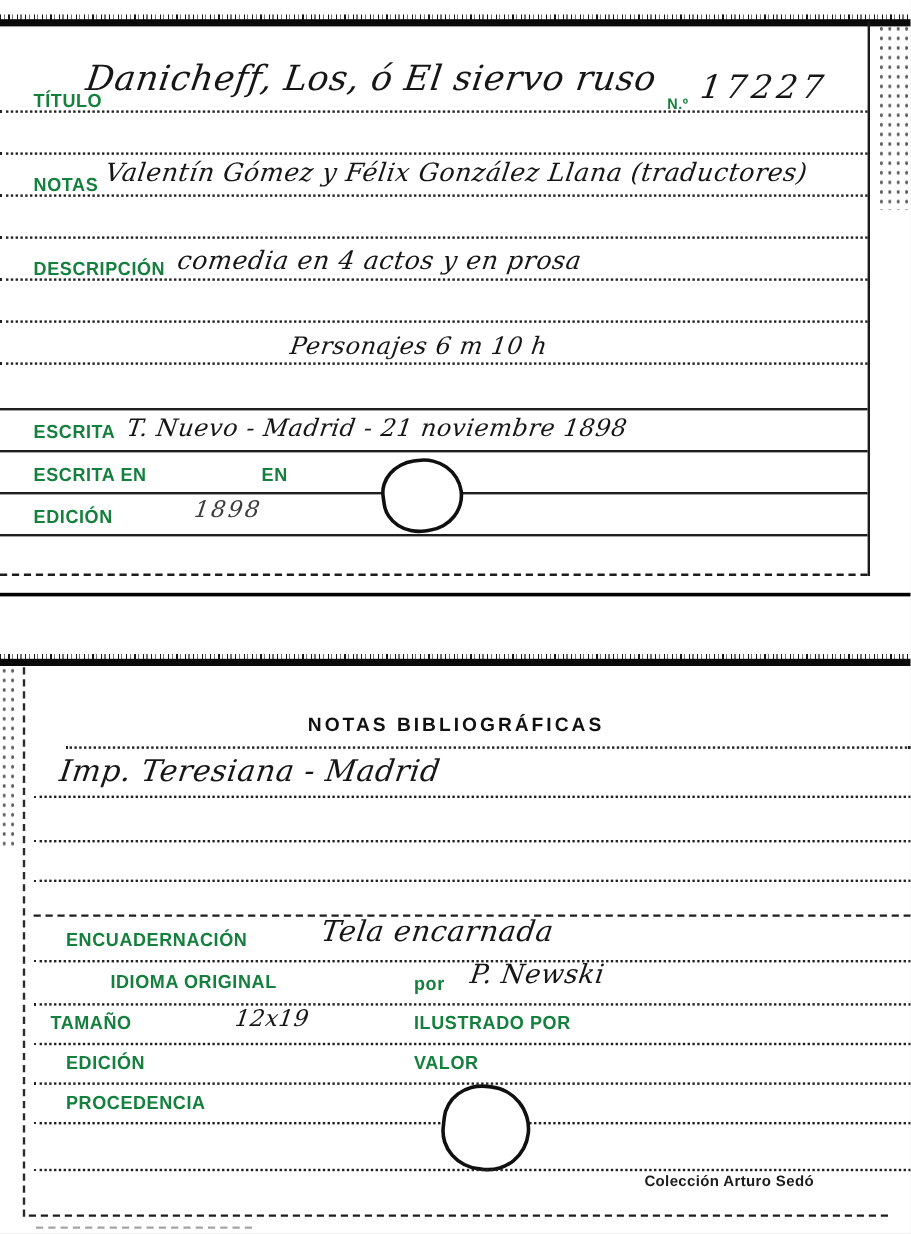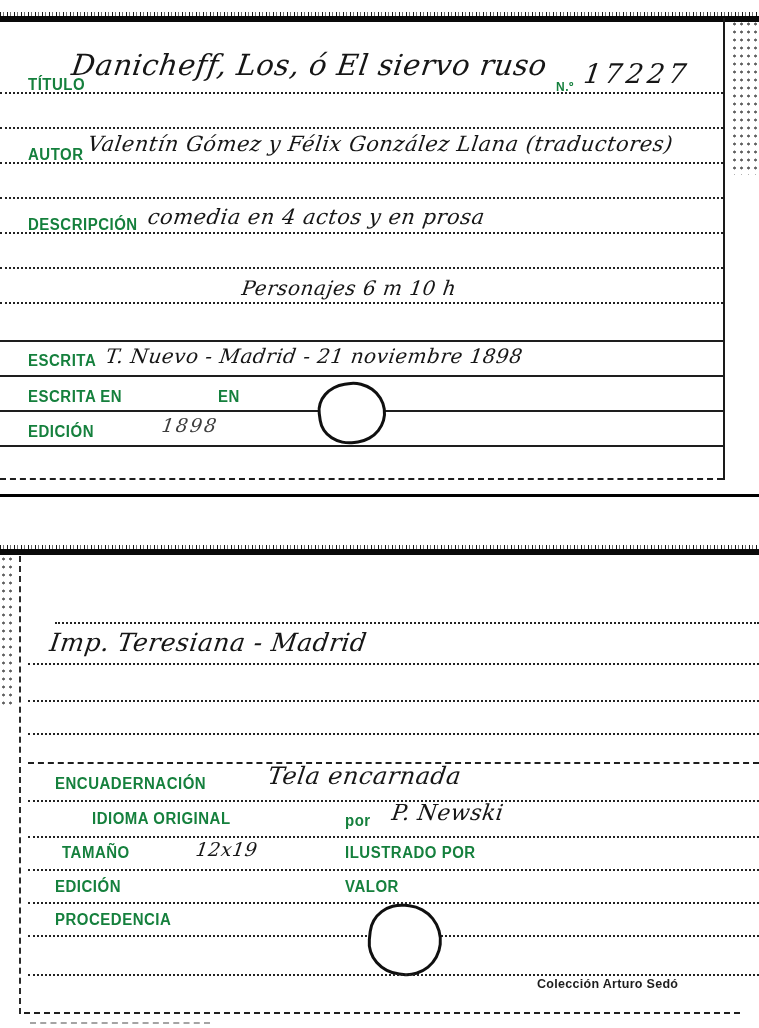--- a/index.html
+++ b/index.html
@@ -76,21 +76,21 @@
     <div class="line solid" style="left:0;top:445px;width:723px;"></div>
     <div class="line dashed" style="left:0;top:478px;width:723px;"></div>
     <div class="line heavy" style="left:0;top:494px;width:759px;"></div>
 
     <div class="label" style="left:28px;top:76px;">TÍTULO</div>
     <div class="hand" style="left:72px;top:48px;font-size:29px;">Danicheff, Los, ó El siervo ruso</div>
 
     <div class="label small" style="left:556px;top:80px;">N.º</div>
     <div class="hand" style="left:584px;top:58px;font-size:27px;letter-spacing:4px;">17227</div>
 
-    <div class="label" style="left:28px;top:146px;">AUTOR</div>
+    <div class="label" style="left:28px;top:146px;">NOTAS</div>
     <div class="hand" style="left:88px;top:132px;font-size:21px;">Valentín Gómez y Félix González Llana (traductores)</div>
 
     <div class="label" style="left:28px;top:216px;">DESCRIPCIÓN</div>
     <div class="hand" style="left:148px;top:205px;font-size:21px;">comedia en 4 actos y en prosa</div>
 
     <div class="hand" style="left:242px;top:276px;font-size:20px;">Personajes 6 m 10 h</div>
 
     <div class="label" style="left:28px;top:352px;">ESCRITA</div>
     <div class="hand" style="left:106px;top:344px;font-size:20px;">T. Nuevo - Madrid - 21 noviembre 1898</div>
 
@@ -101,38 +101,39 @@
     <div class="hand" style="left:162px;top:414px;font-size:19px;color:#3d3d3d;letter-spacing:2px;">1898</div>
 
     <div class="hole" style="left:318px;top:382px;width:62px;height:56px;"></div>
   </div>
 
   <div class="abs" style="left:0;top:540px;width:759px;height:488px;">
     <div class="torn" style="top:5px;"></div>
     <div class="speckle" style="left:0;top:15px;width:14px;height:150px;"></div>
     <div class="vdashed" style="left:19px;top:16px;height:458px;"></div>
 
+    <div class="heading" style="left:30px;top:56px;width:700px;">NOTAS BIBLIOGRÁFICAS</div>
 
     <div class="line dotted" style="left:55px;top:82px;width:704px;"></div>
     <div class="hand" style="left:50px;top:88px;font-size:25px;">Imp. Teresiana - Madrid</div>
     <div class="line dotted" style="left:28px;top:123px;width:731px;"></div>
     <div class="line dotted" style="left:28px;top:160px;width:731px;"></div>
     <div class="line dotted" style="left:28px;top:193px;width:731px;"></div>
     <div class="line dashed" style="left:28px;top:222px;width:731px;"></div>
 
     <div class="label" style="left:55px;top:235px;">ENCUADERNACIÓN</div>
     <div class="hand" style="left:268px;top:222px;font-size:24px;">Tela encarnada</div>
     <div class="line dotted" style="left:28px;top:260px;width:731px;"></div>
 
     <div class="label" style="left:55px;top:270px;margin-left:37px;">IDIOMA ORIGINAL</div>
     <div class="label" style="left:345px;top:272px;">por</div>
     <div class="hand" style="left:392px;top:260px;font-size:22px;">P. Newski</div>
     <div class="line dotted" style="left:28px;top:296px;width:731px;"></div>
 
-    <div class="label" style="left:62px;top:304px;">TAMAÑO</div>
+    <div class="label" style="left:42px;top:304px;">TAMAÑO</div>
     <div class="hand" style="left:196px;top:298px;font-size:19px;">12x19</div>
     <div class="label" style="left:345px;top:304px;">ILUSTRADO POR</div>
     <div class="line dotted" style="left:28px;top:329px;width:731px;"></div>
 
     <div class="label" style="left:55px;top:338px;">EDICIÓN</div>
     <div class="label" style="left:345px;top:338px;text-align:right;">VALOR</div>
     <div class="line dotted" style="left:28px;top:362px;width:731px;"></div>
 
     <div class="label" style="left:55px;top:371px;">PROCEDENCIA</div>
     <div class="line dotted" style="left:28px;top:395px;width:731px;"></div>

